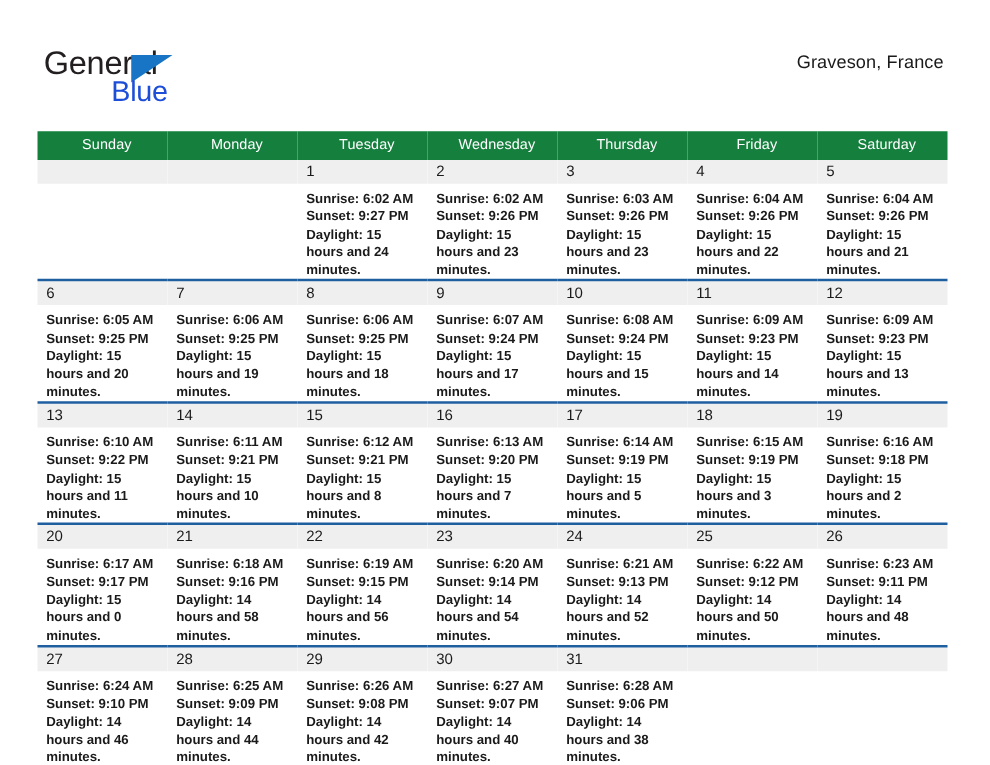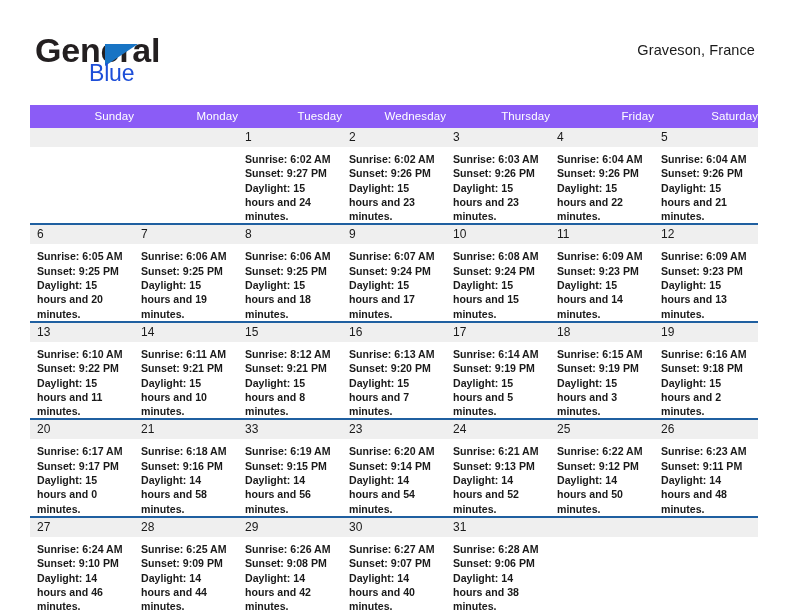--- a/index.html
+++ b/index.html
@@ -28,25 +28,24 @@
   .brand {
     position: absolute;
     left: 35px;
     top: 36px;
     width: 230px;
     height: 52px;
   }
   .brand-general {
     position: absolute;
     left: 0; top: 0;
-    font-size: 34px;
+    font-size: 26px;
     line-height: 29px;
     color: #231f20;
     letter-spacing: -0.2px;
-    font-weight: bold;
   }
   .brand-tri {
     position: absolute;
     left: 70px;
     top: 8px;
     width: 0; height: 0;
     border-left: 33px solid #1874c4;
     border-bottom: 22px solid transparent;
   }
   .brand-blue {
@@ -86,25 +85,25 @@
   .calendar {
     position: absolute;
     left: 30px;
     top: 105px;
     width: 728px;
     border-collapse: collapse;
     table-layout: fixed;
   }
 
   .dow-row th {
-    background: #8b5cf6;
+    background: #15803d;
     color: #ffffff;
     font-size: 11.5px;
     font-weight: normal;
-    text-align: right;
+    text-align: center;
     padding: 5px 0 6px 7px;
     height: 20px;
     box-sizing: border-box;
     letter-spacing: 0.1px;
   }
 
   .week-row td {
     vertical-align: top;
     padding: 0;
     width: 104px;
@@ -285,21 +284,21 @@
           <div class="daynum">14</div>
           <div class="cell-body">
             <div>Sunrise: 6:11 AM</div>
             <div>Sunset: 9:21 PM</div>
             <div class="wrap">Daylight: 15 hours and 10 minutes.</div>
           </div>
         </td>
         <td>
           <div class="daynum">15</div>
           <div class="cell-body">
-            <div>Sunrise: 8:12 AM</div>
+            <div>Sunrise: 6:12 AM</div>
             <div>Sunset: 9:21 PM</div>
             <div class="wrap">Daylight: 15 hours and 8 minutes.</div>
           </div>
         </td>
         <td>
           <div class="daynum">16</div>
           <div class="cell-body">
             <div>Sunrise: 6:13 AM</div>
             <div>Sunset: 9:20 PM</div>
             <div class="wrap">Daylight: 15 hours and 7 minutes.</div>
@@ -341,21 +340,21 @@
         </td>
         <td>
           <div class="daynum">21</div>
           <div class="cell-body">
             <div>Sunrise: 6:18 AM</div>
             <div>Sunset: 9:16 PM</div>
             <div class="wrap">Daylight: 14 hours and 58 minutes.</div>
           </div>
         </td>
         <td>
-          <div class="daynum">33</div>
+          <div class="daynum">22</div>
           <div class="cell-body">
             <div>Sunrise: 6:19 AM</div>
             <div>Sunset: 9:15 PM</div>
             <div class="wrap">Daylight: 14 hours and 56 minutes.</div>
           </div>
         </td>
         <td>
           <div class="daynum">23</div>
           <div class="cell-body">
             <div>Sunrise: 6:20 AM</div>

